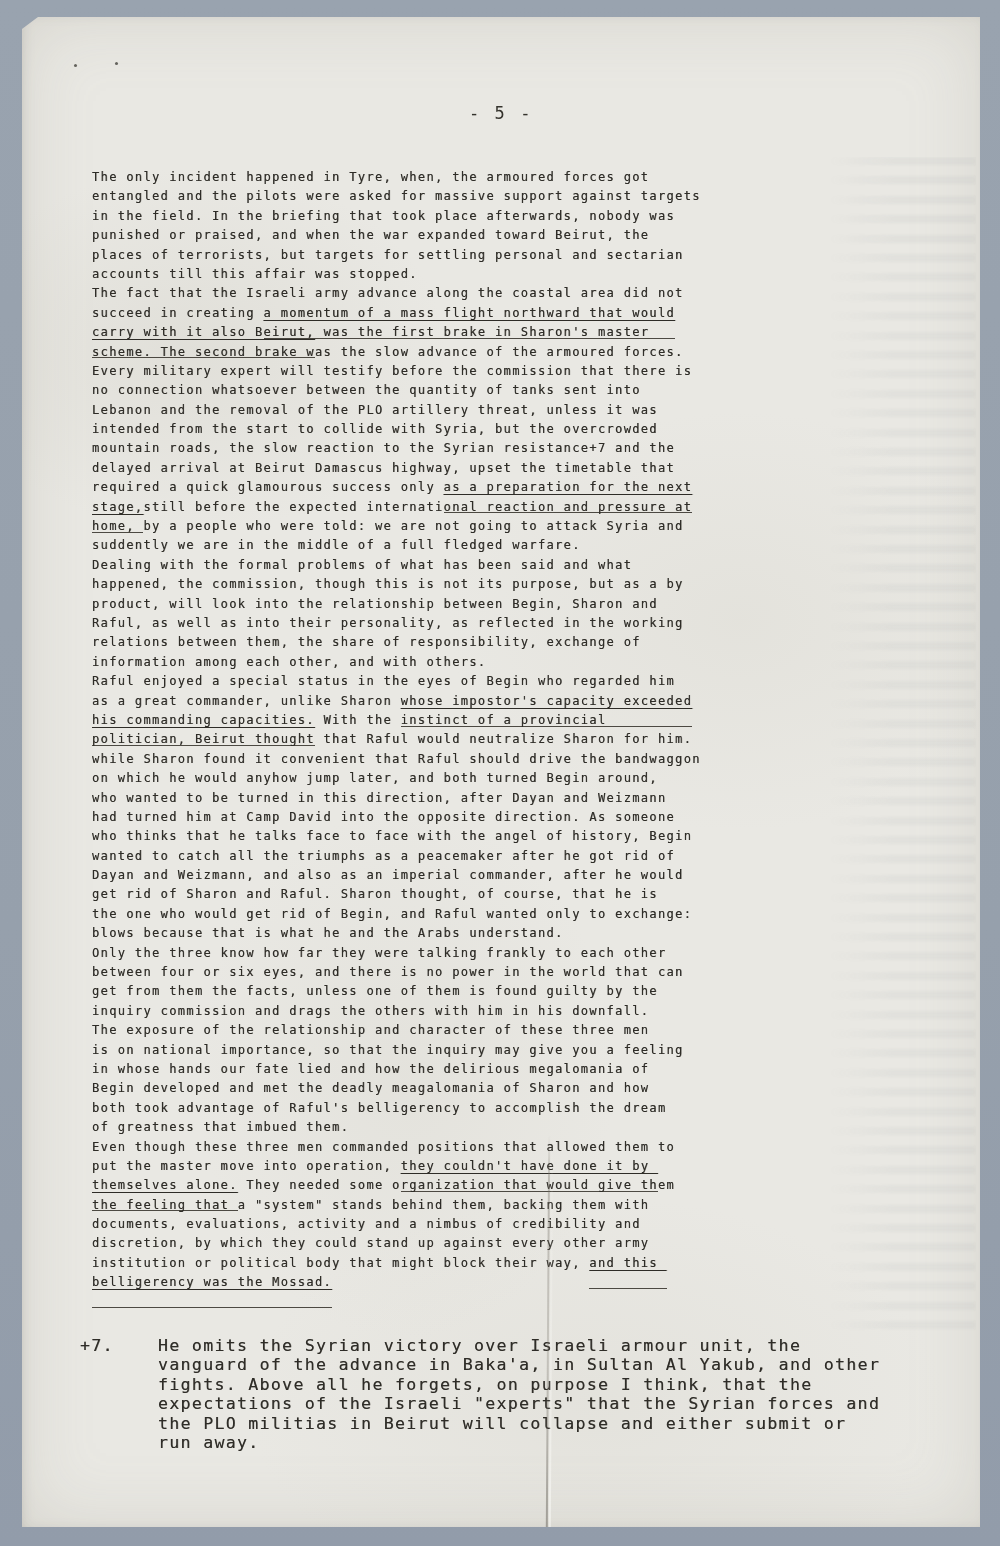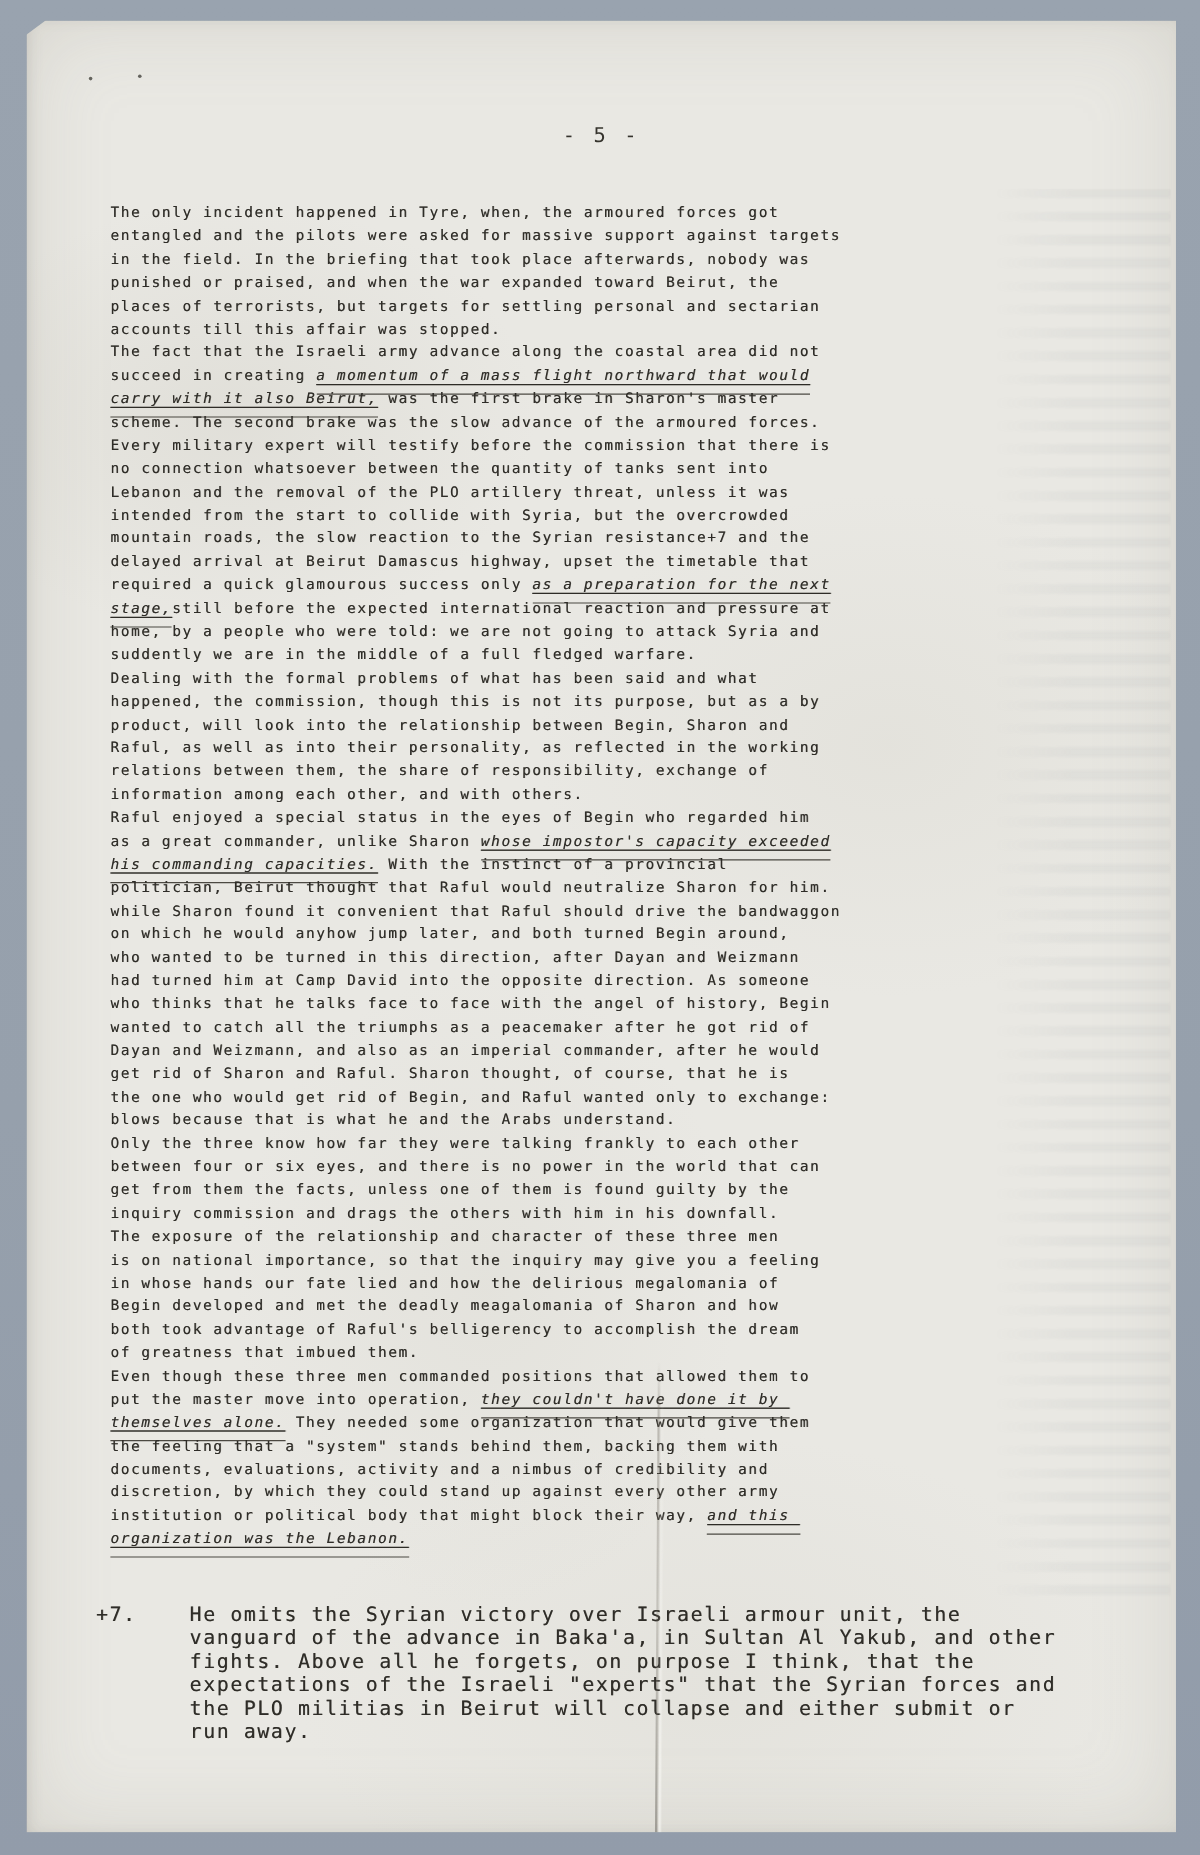--- a/index.html
+++ b/index.html
@@ -32,22 +32,21 @@
     font-size: 12px; line-height: 19.4px; letter-spacing: 1.35px;
     color: #2e2c27;
     text-shadow: 0.35px 0 0 rgba(46,44,39,0.55);
   }
   .line { white-space: pre; height: 19.4px; }
   .u {
     text-decoration: underline;
     text-decoration-thickness: 1.3px;
     text-underline-offset: 2.6px;
     border-bottom: 1.5px solid rgba(48,45,38,0.85);
-    padding-bottom: 8px;
-    font-style: italic;
+    padding-bottom: 18px;
   }
   .footnote {
     position: absolute; left: 58px; top: 1319px; width: 850px;
     font-size: 16.5px; line-height: 19.4px; letter-spacing: 1.35px;
     color: #2e2c27;
     text-shadow: 0.35px 0 0 rgba(46,44,39,0.55);
   }
   .fn-marker { position: absolute; left: 0; top: 0; white-space: pre; }
   .fn-lines { margin-left: 78px; }
   .crease {
@@ -139,21 +138,21 @@
       <div class="line"><span>Begin developed and met the deadly meagalomania of Sharon and how</span></div>
       <div class="line"><span>both took advantage of Raful's belligerency to accomplish the dream</span></div>
       <div class="line"><span>of greatness that imbued them.</span></div>
       <div class="line"><span>Even though these three men commanded positions that allowed them to</span></div>
       <div class="line"><span>put the master move into operation, </span><span class="u">they couldn't have done it by </span></div>
       <div class="line"><span class="u">themselves alone.</span><span> They needed some organization that would give them</span></div>
       <div class="line"><span>the feeling that a "system" stands behind them, backing them with</span></div>
       <div class="line"><span>documents, evaluations, activity and a nimbus of credibility and</span></div>
       <div class="line"><span>discretion, by which they could stand up against every other army</span></div>
       <div class="line"><span>institution or political body that might block their way, </span><span class="u">and this </span></div>
-      <div class="line"><span class="u">organization was the Lebanon.</span></div>
+      <div class="line"><span class="u">belligerency was the Mossad.</span></div>
     </div>
 
   <div class="footnote">
     <span class="fn-marker">+7.</span>
     <div class="fn-lines">
         <div class="line">He omits the Syrian victory over Israeli armour unit, the</div>
         <div class="line">vanguard of the advance in Baka'a, in Sultan Al Yakub, and other</div>
         <div class="line">fights. Above all he forgets, on purpose I think, that the</div>
         <div class="line">expectations of the Israeli "experts" that the Syrian forces and</div>
         <div class="line">the PLO militias in Beirut will collapse and either submit or</div>

